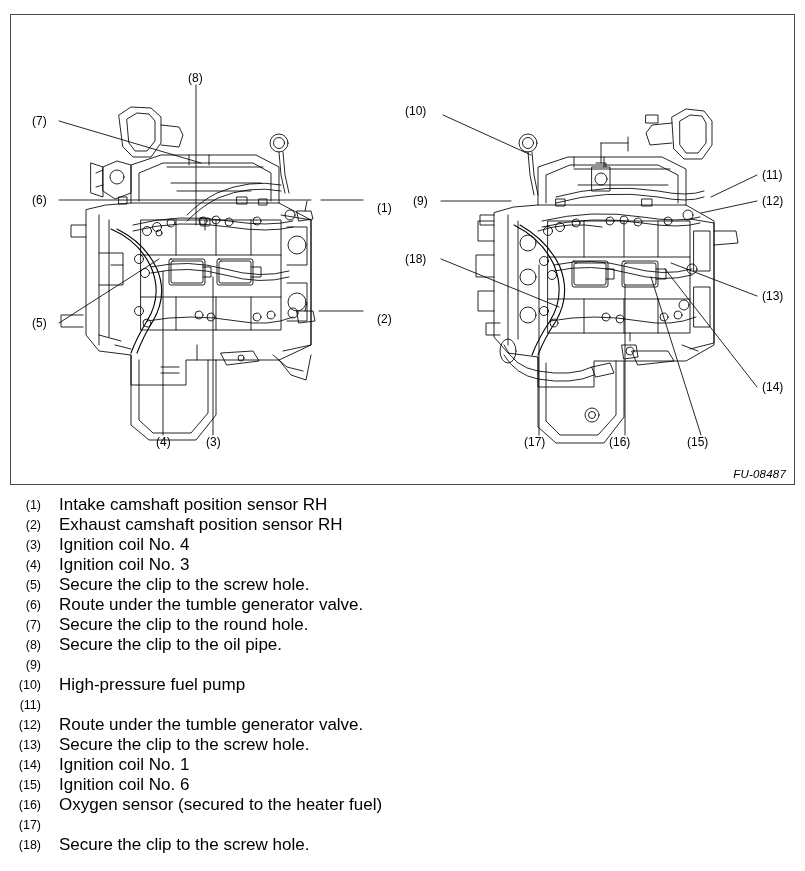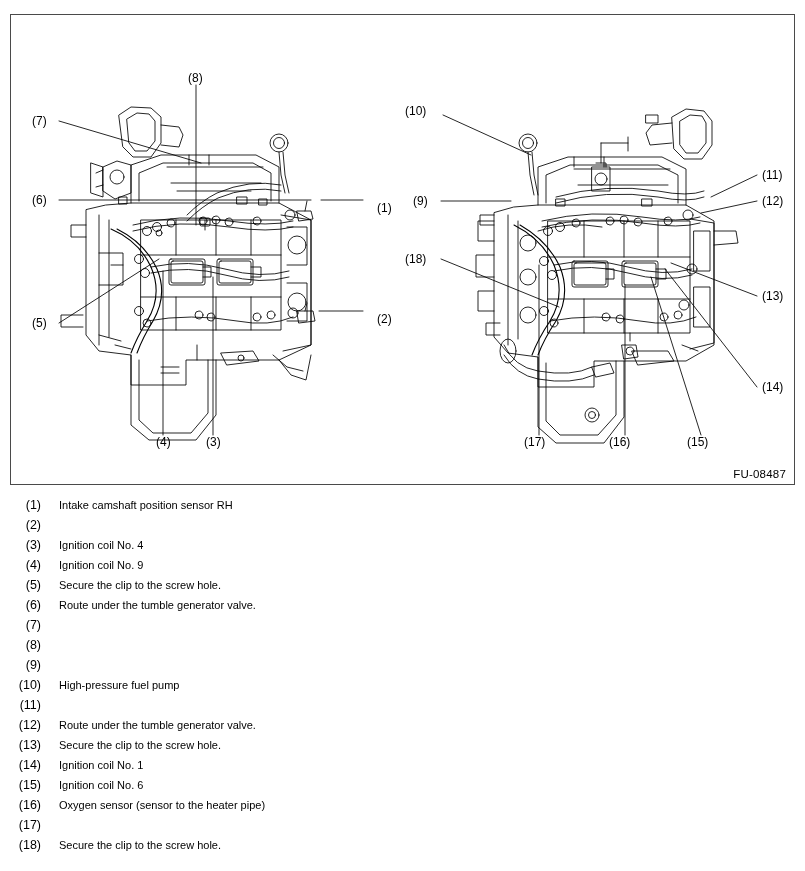--- a/index.html
+++ b/index.html
@@ -9,42 +9,42 @@
     font-family:"Liberation Sans","DejaVu Sans",sans-serif;
     color:#000;
   }
   
   #figure-frame{
     position:absolute;left:10px;top:14px;width:785px;height:471px;
     border:1px solid #4a4a4a;box-sizing:border-box;background:#fff;
   }
   #figure-code{
     position:absolute;right:8px;bottom:4px;
-    font-size:11.5px;letter-spacing:.2px;white-space:nowrap;
+    font-size:11.5px;letter-spacing:.2px;white-space:nowrap;font-style:italic;
   }
   #diagram-svg{position:absolute;left:0;top:0;width:785px;height:471px;}
 
   
   .callout{
     position:absolute;font-size:12px;line-height:12px;white-space:nowrap;
   }
 
   
   #legend{
     position:absolute;left:0;top:495px;width:805px;
   }
   .legend-row{
     position:relative;height:20px;line-height:20px;font-size:12.5px;
   }
   .legend-num{
     position:absolute;left:0;width:41px;text-align:right;
     font-size:12.5px;
   }
   .legend-text{
-    position:absolute;left:59px;font-size:11px;white-space:nowrap;
+    position:absolute;left:59px;font-size:17px;white-space:nowrap;
   }
 </style>
 </head>
 <body>
 
 <div id="figure-frame">
 
   <svg id="diagram-svg" viewBox="0 0 785 471">
     <g fill="none" stroke="#000" stroke-width="0.85" stroke-linecap="round" stroke-linejoin="round">
 
@@ -325,42 +325,45 @@
   <div id="figure-code">FU-08487</div>
 </div>
 
 <div id="legend">
   <div class="legend-row">
     <span class="legend-num">(1)</span>
     <span class="legend-text">Intake camshaft position sensor RH</span>
   </div>
   <div class="legend-row">
     <span class="legend-num">(2)</span>
+    <span class="legend-text">Exhaust camshaft position sensor RH</span>
   </div>
   <div class="legend-row">
     <span class="legend-num">(3)</span>
     <span class="legend-text">Ignition coil No. 4</span>
   </div>
   <div class="legend-row">
     <span class="legend-num">(4)</span>
-    <span class="legend-text">Ignition coil No. 9</span>
+    <span class="legend-text">Ignition coil No. 3</span>
   </div>
   <div class="legend-row">
     <span class="legend-num">(5)</span>
     <span class="legend-text">Secure the clip to the screw hole.</span>
   </div>
   <div class="legend-row">
     <span class="legend-num">(6)</span>
     <span class="legend-text">Route under the tumble generator valve.</span>
   </div>
   <div class="legend-row">
     <span class="legend-num">(7)</span>
+    <span class="legend-text">Secure the clip to the round hole.</span>
   </div>
   <div class="legend-row">
     <span class="legend-num">(8)</span>
+    <span class="legend-text">Secure the clip to the oil pipe.</span>
   </div>
   <div class="legend-row">
     <span class="legend-num">(9)</span>
   </div>
   <div class="legend-row">
     <span class="legend-num">(10)</span>
     <span class="legend-text">High-pressure fuel pump</span>
   </div>
   <div class="legend-row">
     <span class="legend-num">(11)</span>
@@ -376,21 +379,21 @@
   <div class="legend-row">
     <span class="legend-num">(14)</span>
     <span class="legend-text">Ignition coil No. 1</span>
   </div>
   <div class="legend-row">
     <span class="legend-num">(15)</span>
     <span class="legend-text">Ignition coil No. 6</span>
   </div>
   <div class="legend-row">
     <span class="legend-num">(16)</span>
-    <span class="legend-text">Oxygen sensor (sensor to the heater pipe)</span>
+    <span class="legend-text">Oxygen sensor (secured to the heater fuel)</span>
   </div>
   <div class="legend-row">
     <span class="legend-num">(17)</span>
   </div>
   <div class="legend-row">
     <span class="legend-num">(18)</span>
     <span class="legend-text">Secure the clip to the screw hole.</span>
   </div>
 </div>
 

